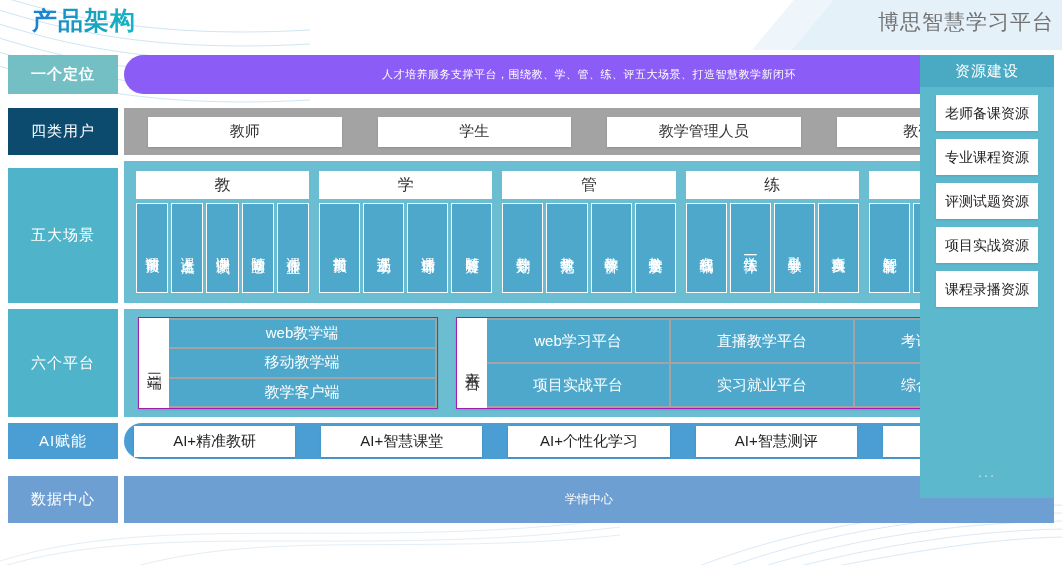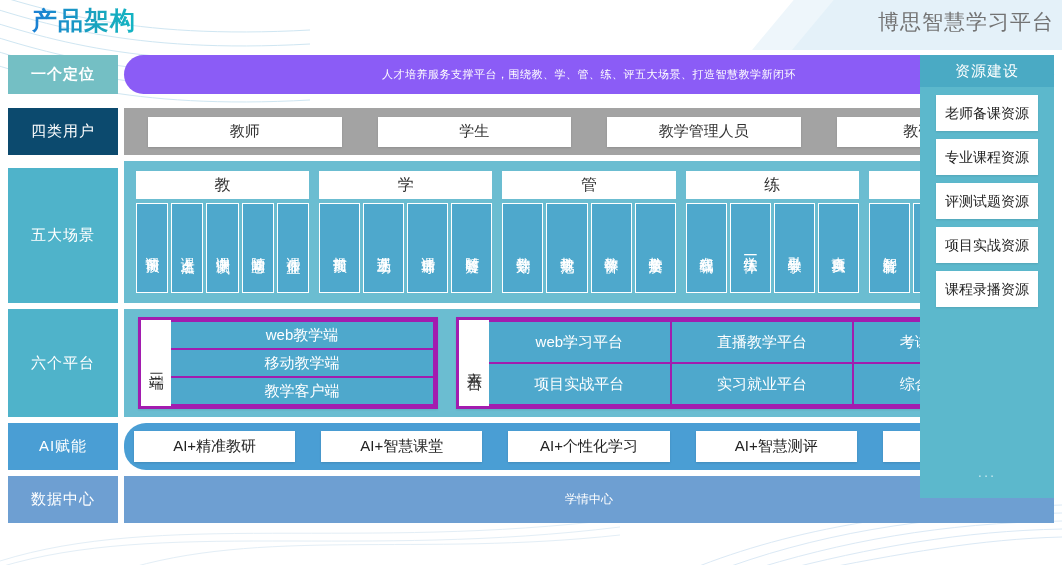--- a/index.html
+++ b/index.html
@@ -41,21 +41,21 @@
     display:flex;align-items:center;justify-content:center;
     color:#ffffff;font-size:15px;letter-spacing:1px;
   }
   .row-body{flex:1;display:flex;}
 
   
   #row-positioning{top:0;height:39px;}
   #row-users{top:53px;height:47px;}
   #row-scenes{top:106px;height:142px;}
   #row-platforms{top:254px;height:108px;}
-  #row-ai{top:368px;height:47px;}
+  #row-ai{top:368px;height:36px;}
   #row-data{top:421px;height:47px;}
 
   #row-positioning .side-label{background:#74bfc4;font-weight:bold;}
   #row-users .side-label{background:#0c4a6e;}
   #row-scenes .side-label{background:#4fb3ca;margin-top:7px;}
   #row-platforms .side-label{background:#4fb3ca;}
   #row-ai .side-label{background:#4a9ed4;}
   #row-data .side-label{background:#6e9fd2;}
 
   
@@ -95,22 +95,22 @@
     display:flex;align-items:center;justify-content:center;
     writing-mode:vertical-rl;text-orientation:upright;
     letter-spacing:1px;padding:3px 0;box-sizing:border-box;
   }
 
   
   .platforms-band{
     flex:1;background:#6bbdd1;display:flex;align-items:center;
     gap:18px;padding:8px 14px;box-sizing:border-box;
   }
-  .plat-group{display:flex;background:#a21caf;height:100%;box-sizing:border-box;
-    border:3px solid #a21caf;box-shadow:0 1px 2px rgba(0,0,0,.10);}
+  .plat-group{display:flex;background:#a3a3a3;height:100%;box-sizing:border-box;
+    border:1px solid #a21caf;box-shadow:0 1px 2px rgba(0,0,0,.10);}
   .plat-key{
     width:30px;flex:0 0 30px;background:#ffffff;color:#333333;font-size:15px;
     display:flex;align-items:center;justify-content:center;
     writing-mode:vertical-rl;text-orientation:upright;letter-spacing:2px;
   }
   .plat-cells{flex:1;display:flex;flex-direction:column;gap:2px;padding:2px 2px 2px 0;}
   .plat-row{flex:1;display:flex;gap:2px;}
   .plat-cell{
     flex:1;background:#4ea8cc;color:#ffffff;font-size:15px;
     display:flex;align-items:center;justify-content:center;

